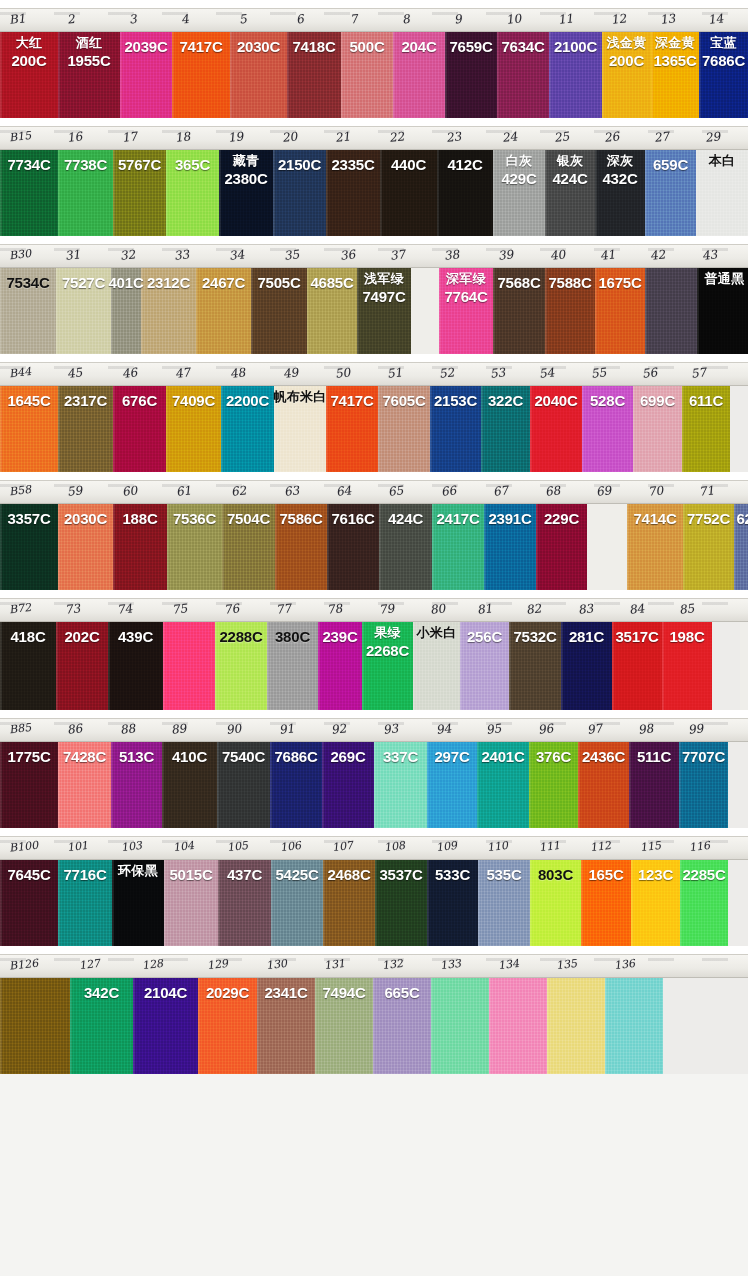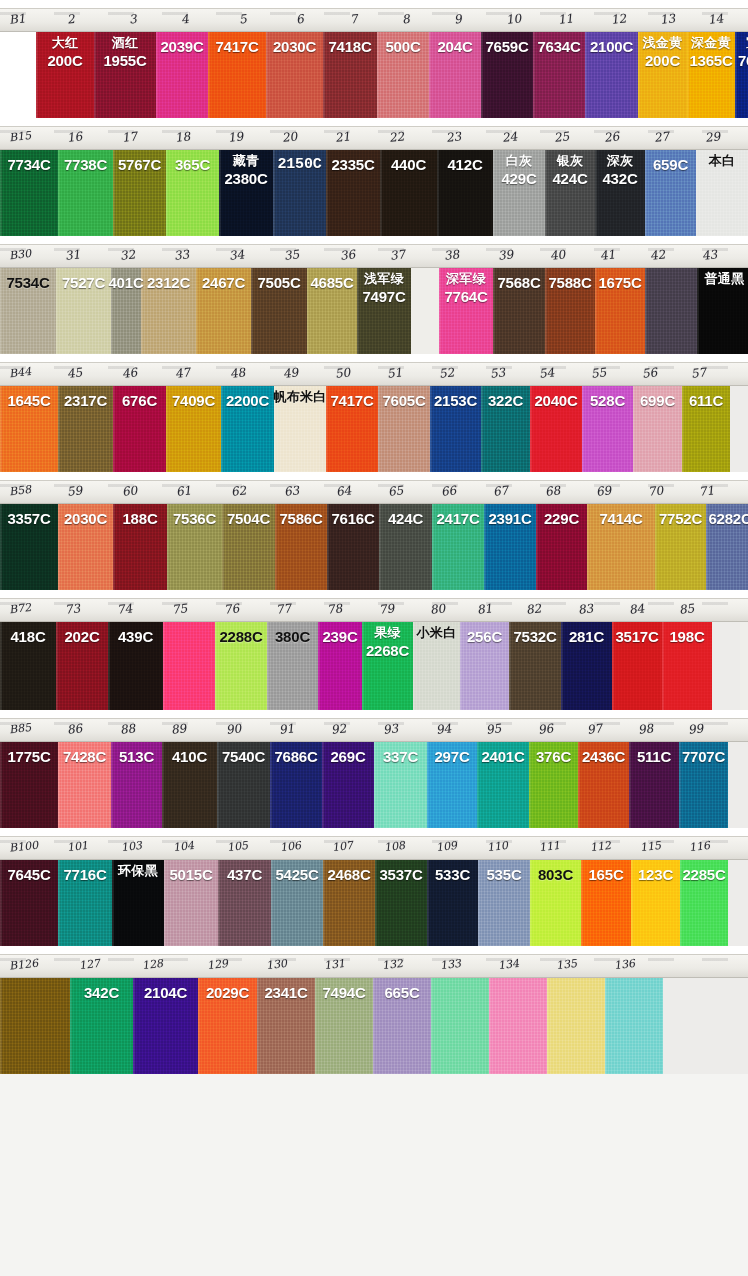--- a/index.html
+++ b/index.html
@@ -105,21 +105,21 @@
           <span class="tick" style="left: 297px;">6</span>
           <span class="tick" style="left: 351px;">7</span>
           <span class="tick" style="left: 403px;">8</span>
           <span class="tick" style="left: 455px;">9</span>
           <span class="tick" style="left: 507px;">10</span>
           <span class="tick" style="left: 559px;">11</span>
           <span class="tick" style="left: 612px;">12</span>
           <span class="tick" style="left: 661px;">13</span>
           <span class="tick" style="left: 709px;">14</span>
         </div>
-        <div class="swatches" style="height: 86px; margin-left: 36px;">
+        <div class="swatches" style="height: 86px;">
           <div class="sw dark" style="width: 58px; background: rgb(176, 21, 36);">
             <div class="cname">大红</div>
             <div class="ccode">200C</div>
           </div>
           <div class="sw dark" style="width: 62px; background: rgb(140, 20, 48);">
             <div class="cname">酒红</div>
             <div class="ccode">1955C</div>
           </div>
           <div class="sw dark" style="width: 52px; background: rgb(224, 49, 140);">
             <div class="cname" style="visibility: hidden;"></div>
@@ -203,21 +203,21 @@
             <div class="ccode">5767C</div>
           </div>
           <div class="sw dark" style="width: 53px; background: rgb(151, 224, 76);">
             <div class="cname" style="visibility: hidden;"></div>
             <div class="ccode">365C</div>
           </div>
           <div class="sw dark" style="width: 54px; background: rgb(10, 19, 38);">
             <div class="cname">藏青</div>
             <div class="ccode">2380C</div>
           </div>
-          <div class="sw dark" style="width: 53px; background: rgb(34, 56, 92); font-family: Liberation Mono, monospace;">
+          <div class="sw dark" style="width: 53px; background: rgb(34, 56, 92);">
             <div class="cname" style="visibility: hidden;"></div>
             <div class="ccode">2150C</div>
           </div>
           <div class="sw dark" style="width: 54px; background: rgb(58, 36, 24);">
             <div class="cname" style="visibility: hidden;"></div>
             <div class="ccode">2335C</div>
           </div>
           <div class="sw dark" style="width: 57px; background: rgb(36, 26, 18);">
             <div class="cname" style="visibility: hidden;"></div>
             <div class="ccode">440C</div>
@@ -455,21 +455,21 @@
             <div class="ccode">2417C</div>
           </div>
           <div class="sw dark" style="width: 52px; background: rgb(11, 108, 160);">
             <div class="cname" style="visibility: hidden;"></div>
             <div class="ccode">2391C</div>
           </div>
           <div class="sw dark" style="width: 51px; background: rgb(142, 11, 51);">
             <div class="cname" style="visibility: hidden;"></div>
             <div class="ccode">229C</div>
           </div>
-          <div class="sw dark" style="width: 68px; background: rgb(215, 155, 67);">
+          <div class="sw dark" style="width: 56px; background: rgb(215, 155, 67); margin-left: 40px;">
             <div class="cname" style="visibility: hidden;"></div>
             <div class="ccode">7414C</div>
           </div>
           <div class="sw dark" style="width: 51px; background: rgb(194, 177, 42);">
             <div class="cname" style="visibility: hidden;"></div>
             <div class="ccode">7752C</div>
           </div>
           <div class="sw dark" style="width: 48px; background: rgb(99, 116, 165);">
             <div class="cname" style="visibility: hidden;"></div>
             <div class="ccode">6282C</div>

